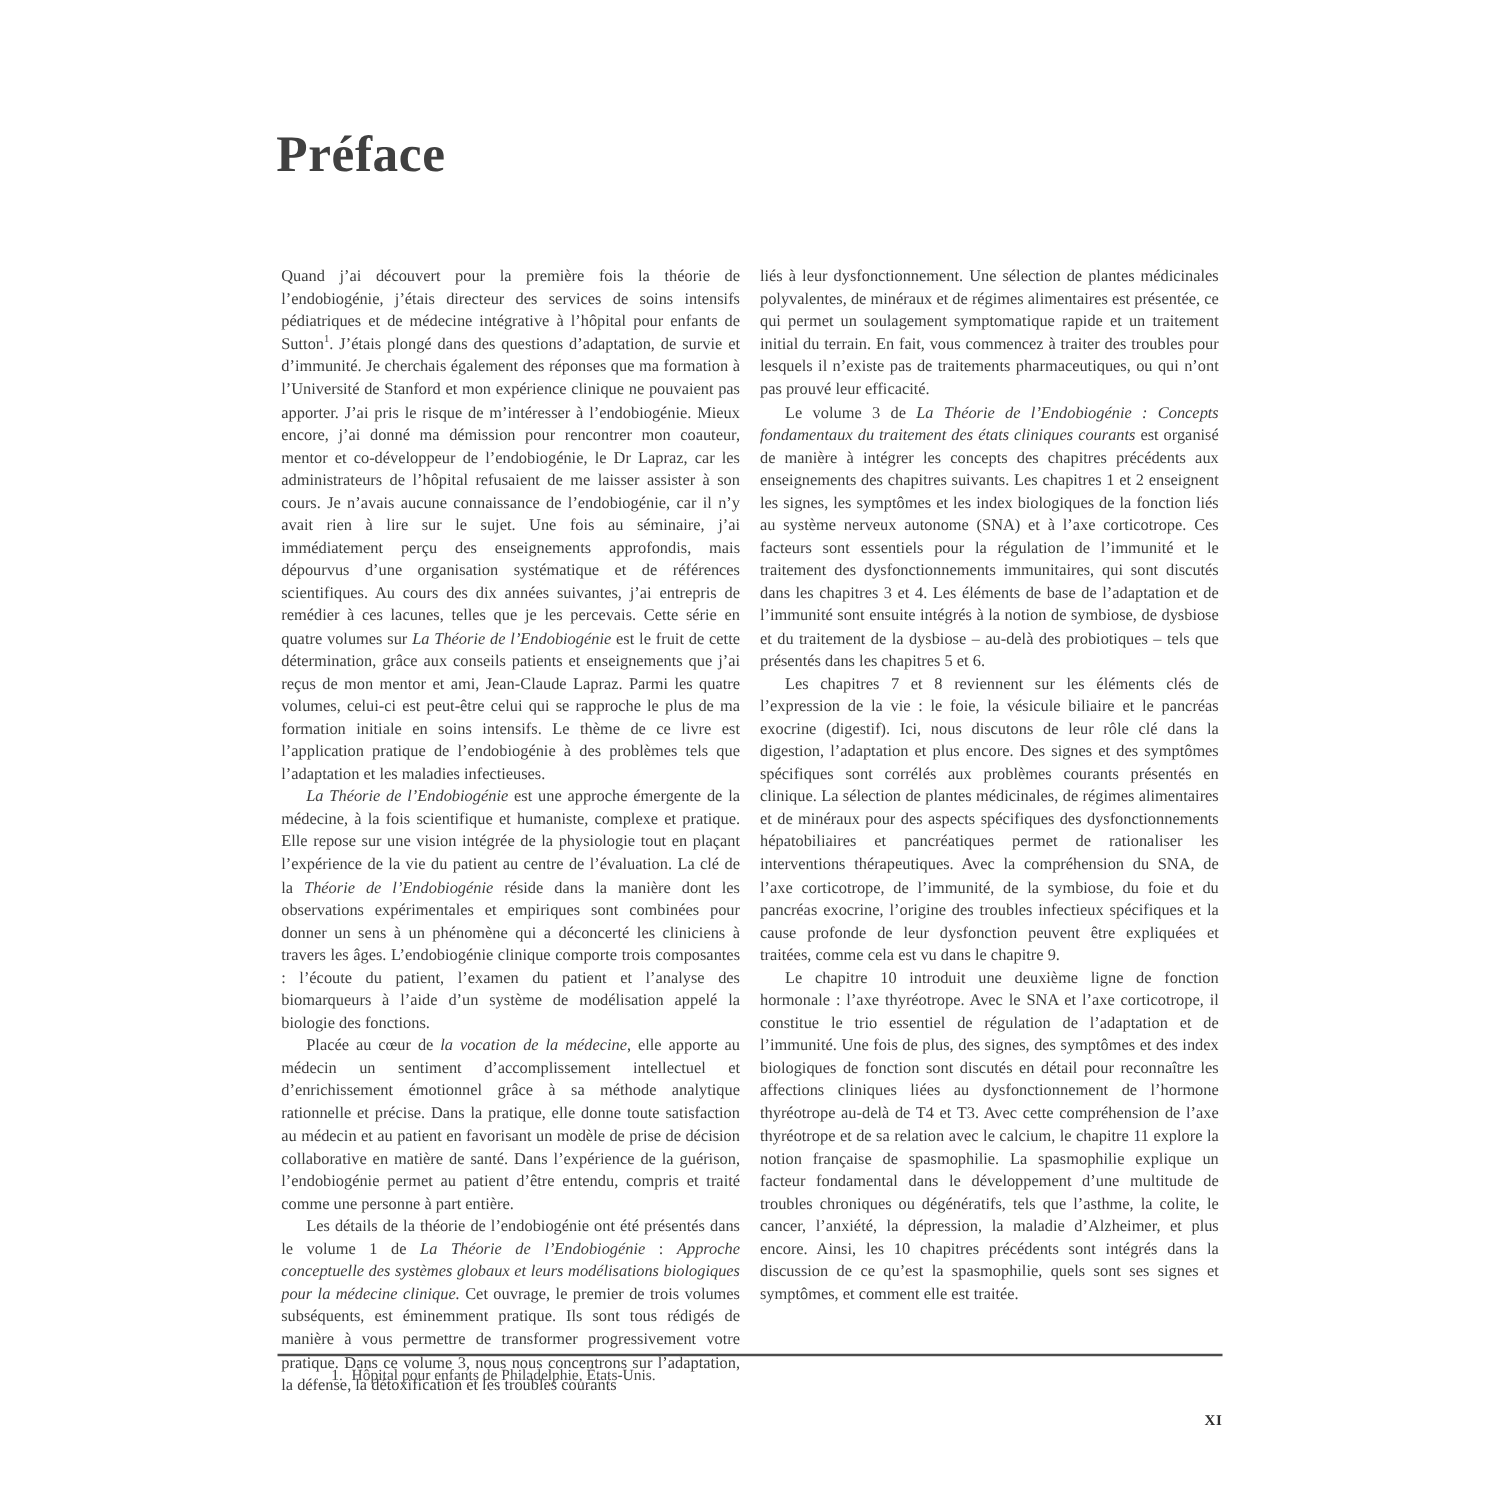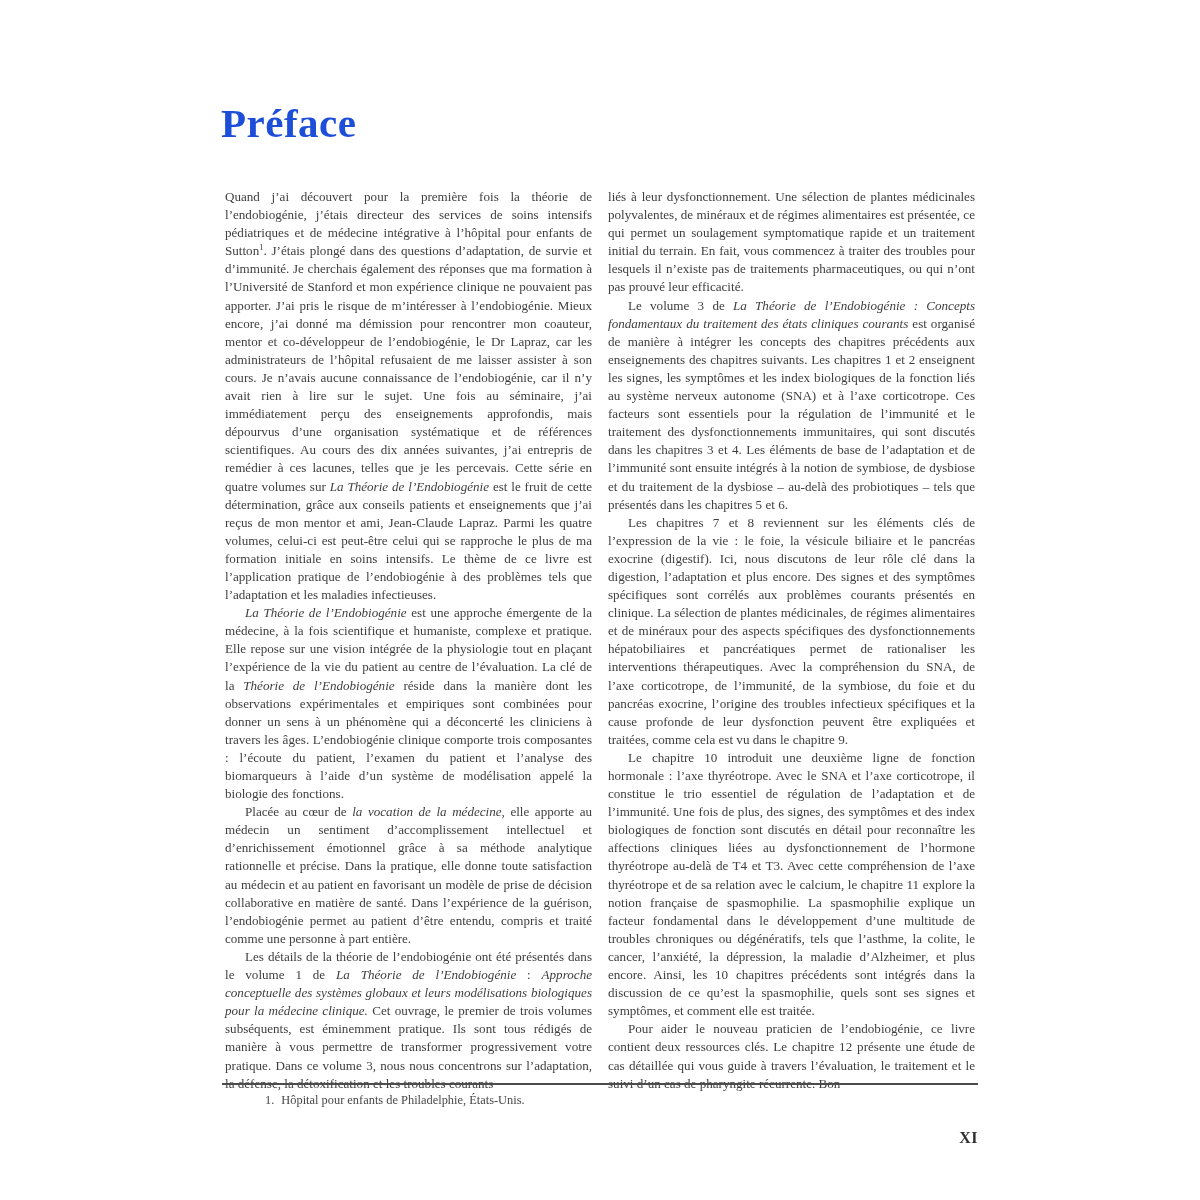--- a/index.html
+++ b/index.html
@@ -9,26 +9,26 @@
     position: relative;
     font-family: "Liberation Serif", "DejaVu Serif", serif;
     overflow: hidden;
   }
   .page-title {
     position: absolute;
     left: 221px; top: 99px;
     font-size: 41px;
     font-weight: 600;
     letter-spacing: 0.5px;
-    color: #1d4ed8;
+    color: #404040;
     margin: 0;
   }
   .text-columns {
     position: absolute;
-    left: 225px; top: 188px;
+    left: 225px; top: 212px;
     width: 750px;
     display: flex;
     gap: 16px;
   }
   .col {
     width: 367px;
     flex: 0 0 367px;
   }
   .para {
     margin: 0;
@@ -55,21 +55,21 @@
     position: absolute;
     left: 225px; top: 1093px;
     font-size: 12.4px;
     color: #484848;
     margin-left: 40px;
   }
   .footnote .fn-marker { margin-right: 7px; }
   .page-number {
     position: absolute;
     top: 1129px; right: 222px;
-    font-size: 16px;
+    font-size: 12px;
     font-weight: 600;
     letter-spacing: 0.5px;
     color: #303030;
   }
 </style>
 </head>
 <body>
 
 <h1 class="page-title">Préface</h1>
 
@@ -78,21 +78,20 @@
       <p class="para">Quand j’ai découvert pour la première fois la théorie de l’endobiogénie, j’étais directeur des services de soins intensifs pédiatriques et de médecine intégrative à l’hôpital pour enfants de Sutton<sup>1</sup>. J’étais plongé dans des questions d’adaptation, de survie et d’immunité. Je cherchais également des réponses que ma formation à l’Université de Stanford et mon expérience clinique ne pouvaient pas apporter. J’ai pris le risque de m’intéresser à l’endobiogénie. Mieux encore, j’ai donné ma démission pour rencontrer mon coauteur, mentor et co-développeur de l’endobiogénie, le Dr Lapraz, car les administrateurs de l’hôpital refusaient de me laisser assister à son cours. Je n’avais aucune connaissance de l’endobiogénie, car il n’y avait rien à lire sur le sujet. Une fois au séminaire, j’ai immédiatement perçu des enseignements approfondis, mais dépourvus d’une organisation systématique et de références scientifiques. Au cours des dix années suivantes, j’ai entrepris de remédier à ces lacunes, telles que je les percevais. Cette série en quatre volumes sur <i>La Théorie de l’Endobiogénie</i> est le fruit de cette détermination, grâce aux conseils patients et enseignements que j’ai reçus de mon mentor et ami, Jean-Claude Lapraz. Parmi les quatre volumes, celui-ci est peut-être celui qui se rapproche le plus de ma formation initiale en soins intensifs. Le thème de ce livre est l’application pratique de l’endobiogénie à des problèmes tels que l’adaptation et les maladies infectieuses.</p>
       <p class="para indent"><i>La Théorie de l’Endobiogénie</i> est une approche émergente de la médecine, à la fois scientifique et humaniste, complexe et pratique. Elle repose sur une vision intégrée de la physiologie tout en plaçant l’expérience de la vie du patient au centre de l’évaluation. La clé de la <i>Théorie de l’Endobiogénie</i> réside dans la manière dont les observations expérimentales et empiriques sont combinées pour donner un sens à un phénomène qui a déconcerté les cliniciens à travers les âges. L’endobiogénie clinique comporte trois composantes : l’écoute du patient, l’examen du patient et l’analyse des biomarqueurs à l’aide d’un système de modélisation appelé la biologie des fonctions.</p>
       <p class="para indent">Placée au cœur de <i>la vocation de la médecine</i>, elle apporte au médecin un sentiment d’accomplissement intellectuel et d’enrichissement émotionnel grâce à sa méthode analytique rationnelle et précise. Dans la pratique, elle donne toute satisfaction au médecin et au patient en favorisant un modèle de prise de décision collaborative en matière de santé. Dans l’expérience de la guérison, l’endobiogénie permet au patient d’être entendu, compris et traité comme une personne à part entière.</p>
       <p class="para indent">Les détails de la théorie de l’endobiogénie ont été présentés dans le volume 1 de <i>La Théorie de l’Endobiogénie</i> : <i>Approche conceptuelle des systèmes globaux et leurs modélisations biologiques pour la médecine clinique.</i> Cet ouvrage, le premier de trois volumes subséquents, est éminemment pratique. Ils sont tous rédigés de manière à vous permettre de transformer progressivement votre pratique. Dans ce volume 3, nous nous concentrons sur l’adaptation, la défense, la détoxification et les troubles courants</p>
     </div>
   <div class="col">
       <p class="para">liés à leur dysfonctionnement. Une sélection de plantes médicinales polyvalentes, de minéraux et de régimes alimentaires est présentée, ce qui permet un soulagement symptomatique rapide et un traitement initial du terrain. En fait, vous commencez à traiter des troubles pour lesquels il n’existe pas de traitements pharmaceutiques, ou qui n’ont pas prouvé leur efficacité.</p>
       <p class="para indent">Le volume 3 de <i>La Théorie de l’Endobiogénie : Concepts fondamentaux du traitement des états cliniques courants</i> est organisé de manière à intégrer les concepts des chapitres précédents aux enseignements des chapitres suivants. Les chapitres 1 et 2 enseignent les signes, les symptômes et les index biologiques de la fonction liés au système nerveux autonome (SNA) et à l’axe corticotrope. Ces facteurs sont essentiels pour la régulation de l’immunité et le traitement des dysfonctionnements immunitaires, qui sont discutés dans les chapitres 3 et 4. Les éléments de base de l’adaptation et de l’immunité sont ensuite intégrés à la notion de symbiose, de dysbiose et du traitement de la dysbiose – au-delà des probiotiques – tels que présentés dans les chapitres 5 et 6.</p>
       <p class="para indent">Les chapitres 7 et 8 reviennent sur les éléments clés de l’expression de la vie : le foie, la vésicule biliaire et le pancréas exocrine (digestif). Ici, nous discutons de leur rôle clé dans la digestion, l’adaptation et plus encore. Des signes et des symptômes spécifiques sont corrélés aux problèmes courants présentés en clinique. La sélection de plantes médicinales, de régimes alimentaires et de minéraux pour des aspects spécifiques des dysfonctionnements hépatobiliaires et pancréatiques permet de rationaliser les interventions thérapeutiques. Avec la compréhension du SNA, de l’axe corticotrope, de l’immunité, de la symbiose, du foie et du pancréas exocrine, l’origine des troubles infectieux spécifiques et la cause profonde de leur dysfonction peuvent être expliquées et traitées, comme cela est vu dans le chapitre 9.</p>
       <p class="para indent">Le chapitre 10 introduit une deuxième ligne de fonction hormonale : l’axe thyréotrope. Avec le SNA et l’axe corticotrope, il constitue le trio essentiel de régulation de l’adaptation et de l’immunité. Une fois de plus, des signes, des symptômes et des index biologiques de fonction sont discutés en détail pour reconnaître les affections cliniques liées au dysfonctionnement de l’hormone thyréotrope au-delà de T4 et T3. Avec cette compréhension de l’axe thyréotrope et de sa relation avec le calcium, le chapitre 11 explore la notion française de spasmophilie. La spasmophilie explique un facteur fondamental dans le développement d’une multitude de troubles chroniques ou dégénératifs, tels que l’asthme, la colite, le cancer, l’anxiété, la dépression, la maladie d’Alzheimer, et plus encore. Ainsi, les 10 chapitres précédents sont intégrés dans la discussion de ce qu’est la spasmophilie, quels sont ses signes et symptômes, et comment elle est traitée.</p>
-      <p class="para indent">Pour aider le nouveau praticien de l’endobiogénie, ce livre contient deux ressources clés. Le chapitre 12 présente une étude de cas détaillée qui vous guide à travers l’évaluation, le traitement et le suivi d’un cas de pharyngite récurrente. Bon</p>
     </div>
 </div>
 
 <div class="footnote-rule"></div>
 
 <div class="footnote">
   <span class="fn-marker">1.</span><span>Hôpital pour enfants de Philadelphie, États-Unis.</span>
 </div>
 
 <div class="page-number">XI</div>

